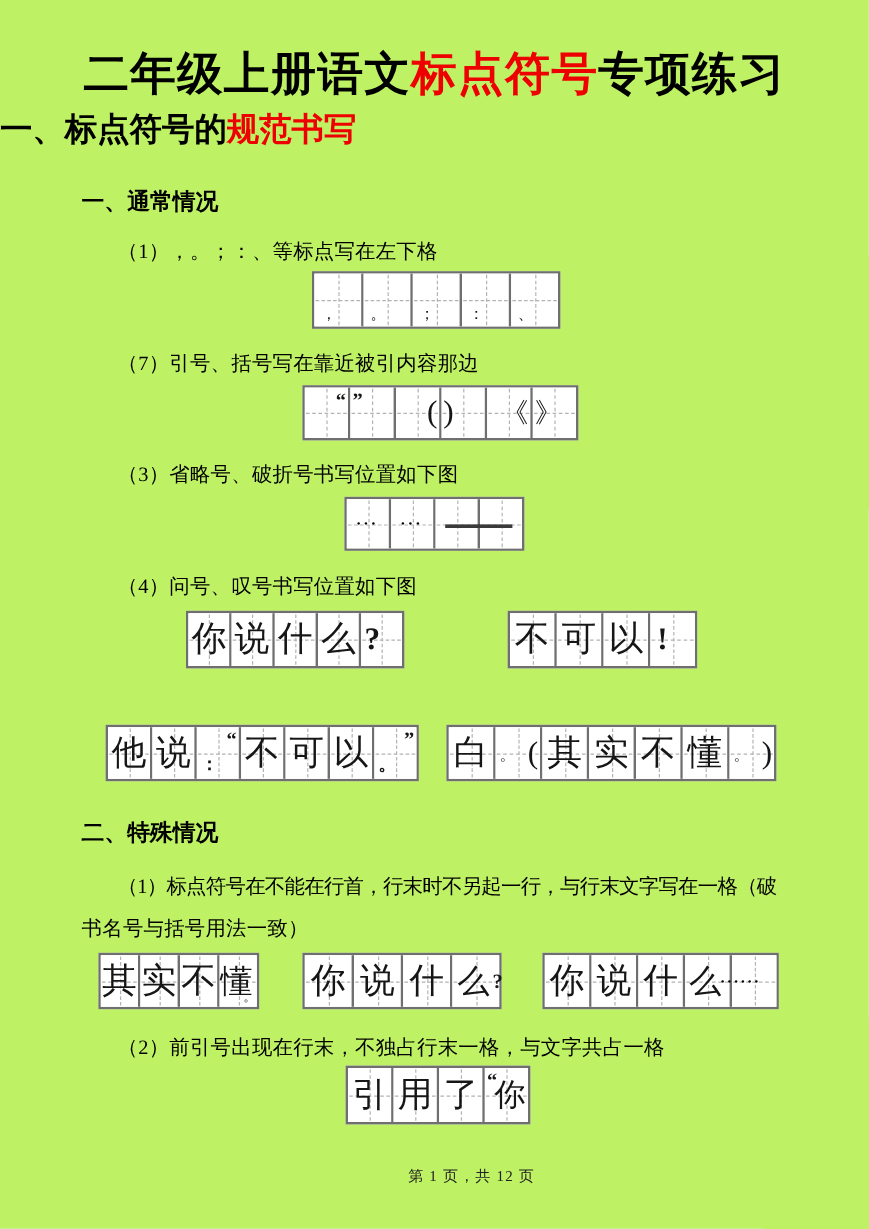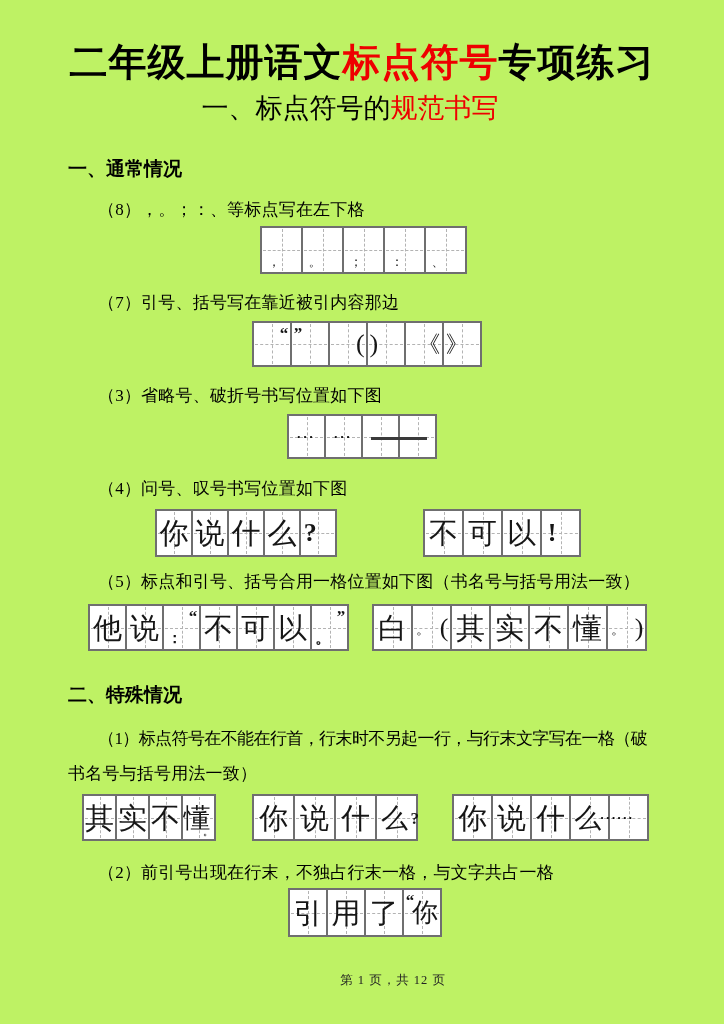--- a/index.html
+++ b/index.html
@@ -1,22 +1,22 @@
 <!DOCTYPE html>
 <html><head>
 <meta charset="utf-8">
 <style>
   html,body{margin:0;padding:0;background:#e8e8e8;}
   .page{position:relative;width:724px;height:1024px;background:#bef264;margin:0 auto;
         font-family:"Liberation Serif", serif;color:#000;overflow:hidden;}
 
   .title{position:absolute;top:40px;left:0;width:724px;text-align:center;
          font-family:"Liberation Sans", sans-serif;font-weight:bold;font-size:38px;line-height:44px;letter-spacing:1px;}
-  .subtitle{position:absolute;top:92px;left:0;width:700px;text-align:center;
-            font-family:"Liberation Sans", sans-serif;font-weight:normal;font-size:27px;line-height:32px;}
+  .subtitle{position:absolute;top:92px;left:0;width:700px;text-align:left;
+            font-family:"Liberation Sans", sans-serif;font-weight:bold;font-size:27px;line-height:32px;}
 
   .sec-head{position:absolute;left:68px;font-family:"Liberation Sans", sans-serif;
             font-weight:bold;font-size:19px;line-height:24px;white-space:nowrap;}
   .line{position:absolute;left:98px;font-size:17px;line-height:23px;white-space:nowrap;letter-spacing:0.2px;}
   .line.cont{left:68px;}
   .line.tight{letter-spacing:-0.6px;}
 
   #h1{top:157px;}  #t1{top:198px;}  #t2{top:291px;}  #t3{top:384px;}
   #t4{top:477px;}  #t5{top:570px;}
   #h2{top:683px;}  #t6a{top:727px;} #t6b{top:762px;} #t7{top:861px;}
@@ -76,21 +76,21 @@
   <div class="title">
     <span>二年级上册语文</span><span class="red" style="color: rgb(238, 0, 0);">标点符号</span><span>专项练习</span>
   </div>
 
   <div class="subtitle">
     <span>一、标点符号的</span><span class="red" style="color: rgb(238, 0, 0);">规范书写</span>
   </div>
 
   <div class="sec-head" id="h1">一、通常情况</div>
 
-  <div class="line" id="t1">（8），。；：、等标点写在左下格</div>
+  <div class="line" id="t1">（1），。；：、等标点写在左下格</div>
   <div class="grid" id="g1">
       <div class="cell">
         <span class="g bl">，</span>
       </div>
       <div class="cell">
         <span class="g bl">。</span>
       </div>
       <div class="cell">
         <span class="g bl">；</span>
       </div>
@@ -166,21 +166,20 @@
         <span class="g c">可</span>
       </div>
       <div class="cell">
         <span class="g c">以</span>
       </div>
       <div class="cell">
         <span class="g lh">!</span>
       </div>
     </div>
 
-  <div class="line" id="t5">（5）标点和引号、括号合用一格位置如下图（书名号与括号用法一致）</div>
   <div class="grid" id="g5a">
       <div class="cell">
         <span class="g c">他</span>
       </div>
       <div class="cell">
         <span class="g c">说</span>
       </div>
       <div class="cell">
         <span class="g bl2">：</span>
         <span class="g tr q">“</span>

